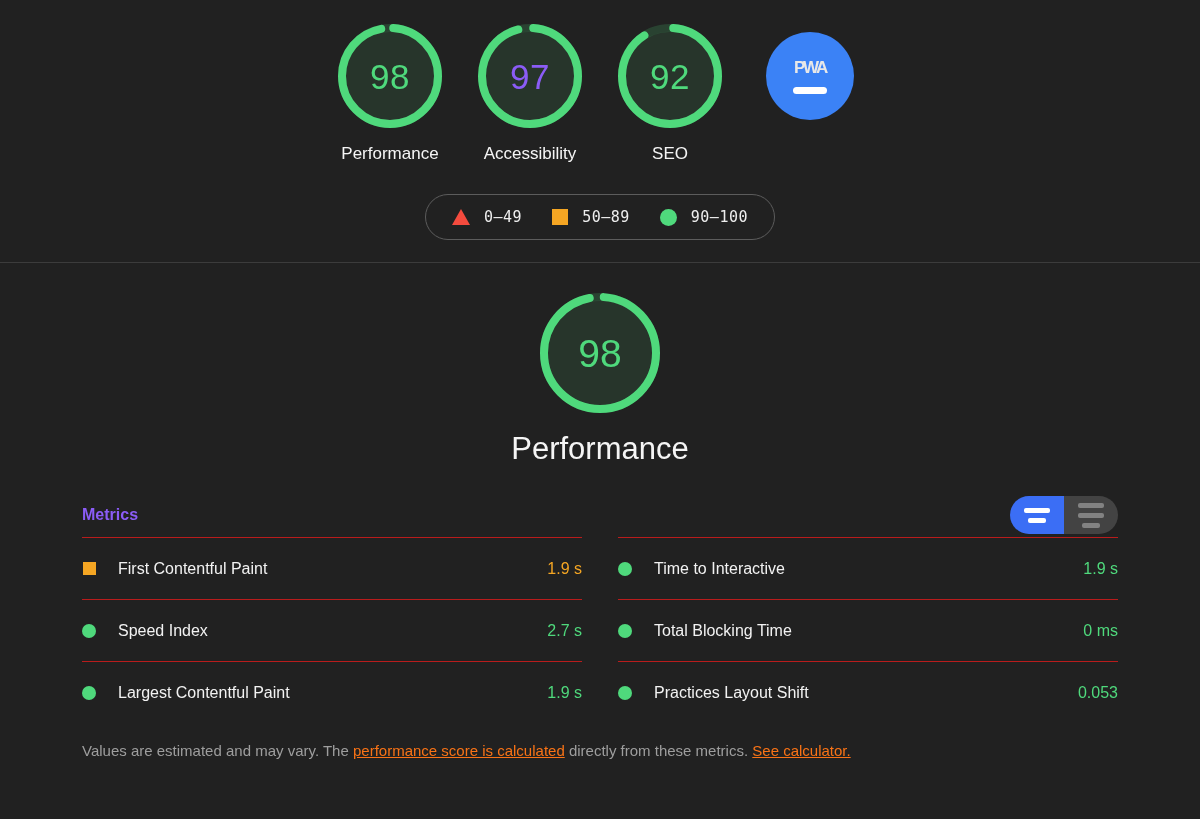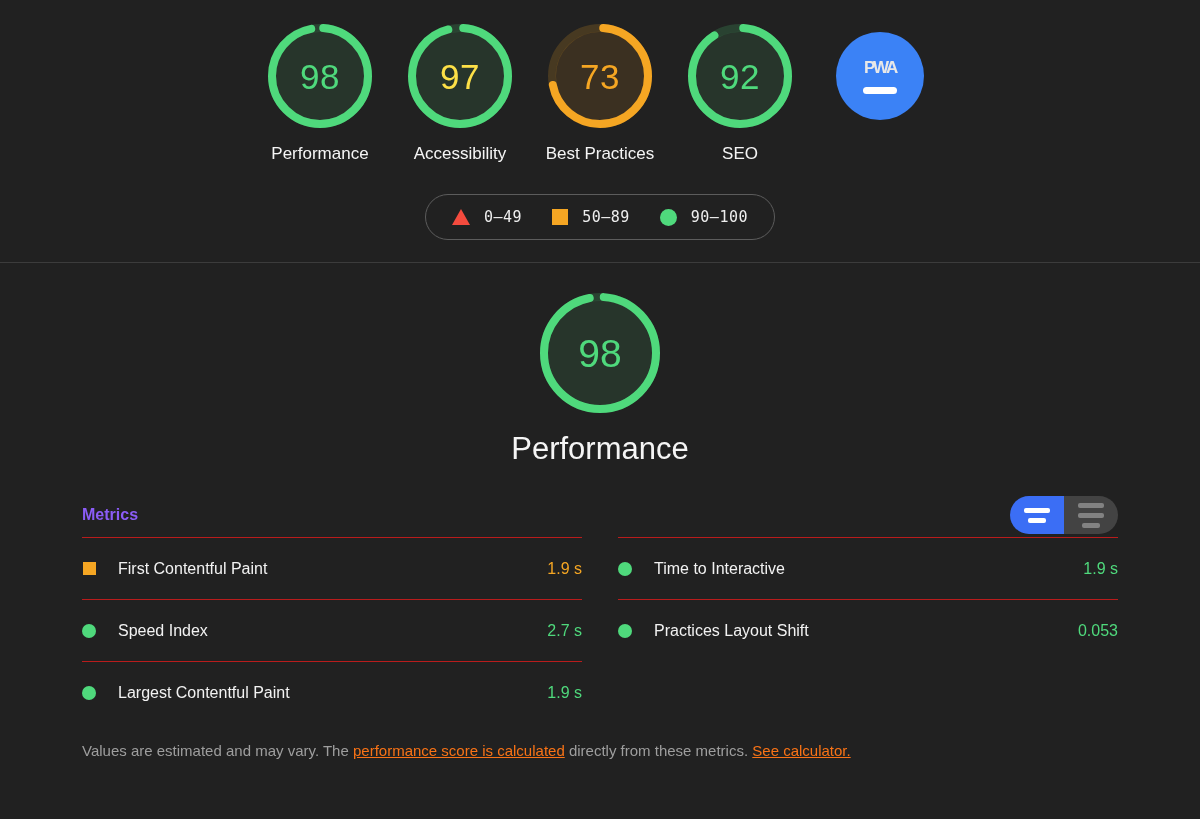--- a/index.html
+++ b/index.html
@@ -283,34 +283,23 @@
         </div>
         <div class="gauge-label">Performance</div>
       </a>
       <a class="gauge-item" href="#">
         <div class="gauge-wrap">
   <svg width="104" height="104" viewBox="0 0 104 104">
     <circle cx="52" cy="52" r="44.5" fill="#27352b"></circle>
     <circle cx="52" cy="52" r="48" fill="none" stroke="#4fd97c" stroke-opacity="0.18" stroke-width="8"></circle>
     <circle cx="52" cy="52" r="48" fill="none" stroke="#4fd97c" stroke-width="8" stroke-linecap="round" stroke-dasharray="285.9100642178999 15.682830526720238" stroke-dashoffset="-3.3175218421908212"></circle>
   </svg>
-          <span class="gauge-score" style="color:#fde047">97</span>
+          <span class="gauge-score" style="color:#8b5cf6">97</span>
         </div>
         <div class="gauge-label">Accessibility</div>
-      </a>
-      <a class="gauge-item" href="#">
-        <div class="gauge-wrap">
-  <svg width="104" height="104" viewBox="0 0 104 104">
-    <circle cx="52" cy="52" r="44.5" fill="#3b3021"></circle>
-    <circle cx="52" cy="52" r="48" fill="none" stroke="#f5a623" stroke-opacity="0.18" stroke-width="8"></circle>
-    <circle cx="52" cy="52" r="48" fill="none" stroke="#f5a623" stroke-width="8" stroke-linecap="round" stroke-dasharray="213.52776947919108 88.06512526542906" stroke-dashoffset="-3.3175218421908212"></circle>
-  </svg>
-          <span class="gauge-score" style="color:#f5a623">73</span>
-        </div>
-        <div class="gauge-label">Best Practices</div>
       </a>
       <a class="gauge-item" href="#">
         <div class="gauge-wrap">
   <svg width="104" height="104" viewBox="0 0 104 104">
     <circle cx="52" cy="52" r="44.5" fill="#27352b"></circle>
     <circle cx="52" cy="52" r="48" fill="none" stroke="#4fd97c" stroke-opacity="0.18" stroke-width="8"></circle>
     <circle cx="52" cy="52" r="48" fill="none" stroke="#4fd97c" stroke-width="8" stroke-linecap="round" stroke-dasharray="270.8304194806689 30.762475263951217" stroke-dashoffset="-3.3175218421908212"></circle>
   </svg>
           <span class="gauge-score" style="color:#4fd97c">92</span>
         </div>
@@ -400,20 +389,27 @@
             <span class="metric-marker">
               <span class="m-circle"></span>
             </span>
             <span class="metric-name">Time to Interactive</span>
             <span class="metric-value v-pass">1.9 s</span>
           </div>
           <div class="metric-row">
             <span class="metric-marker">
               <span class="m-circle"></span>
             </span>
+            <span class="metric-name">Total Blocking Time</span>
+            <span class="metric-value v-pass">0 ms</span>
+          </div>
+          <div class="metric-row">
+            <span class="metric-marker">
+              <span class="m-circle"></span>
+            </span>
             <span class="metric-name">Practices Layout Shift</span>
             <span class="metric-value v-pass">0.053</span>
           </div>
         </div>
       </div>
 
     <div class="disclaimer">
       <span>Values are estimated and may vary. The </span><a href="#">performance score is calculated</a><span> directly from these metrics. </span><a href="#">See calculator.</a>
     </div>
   </div>

